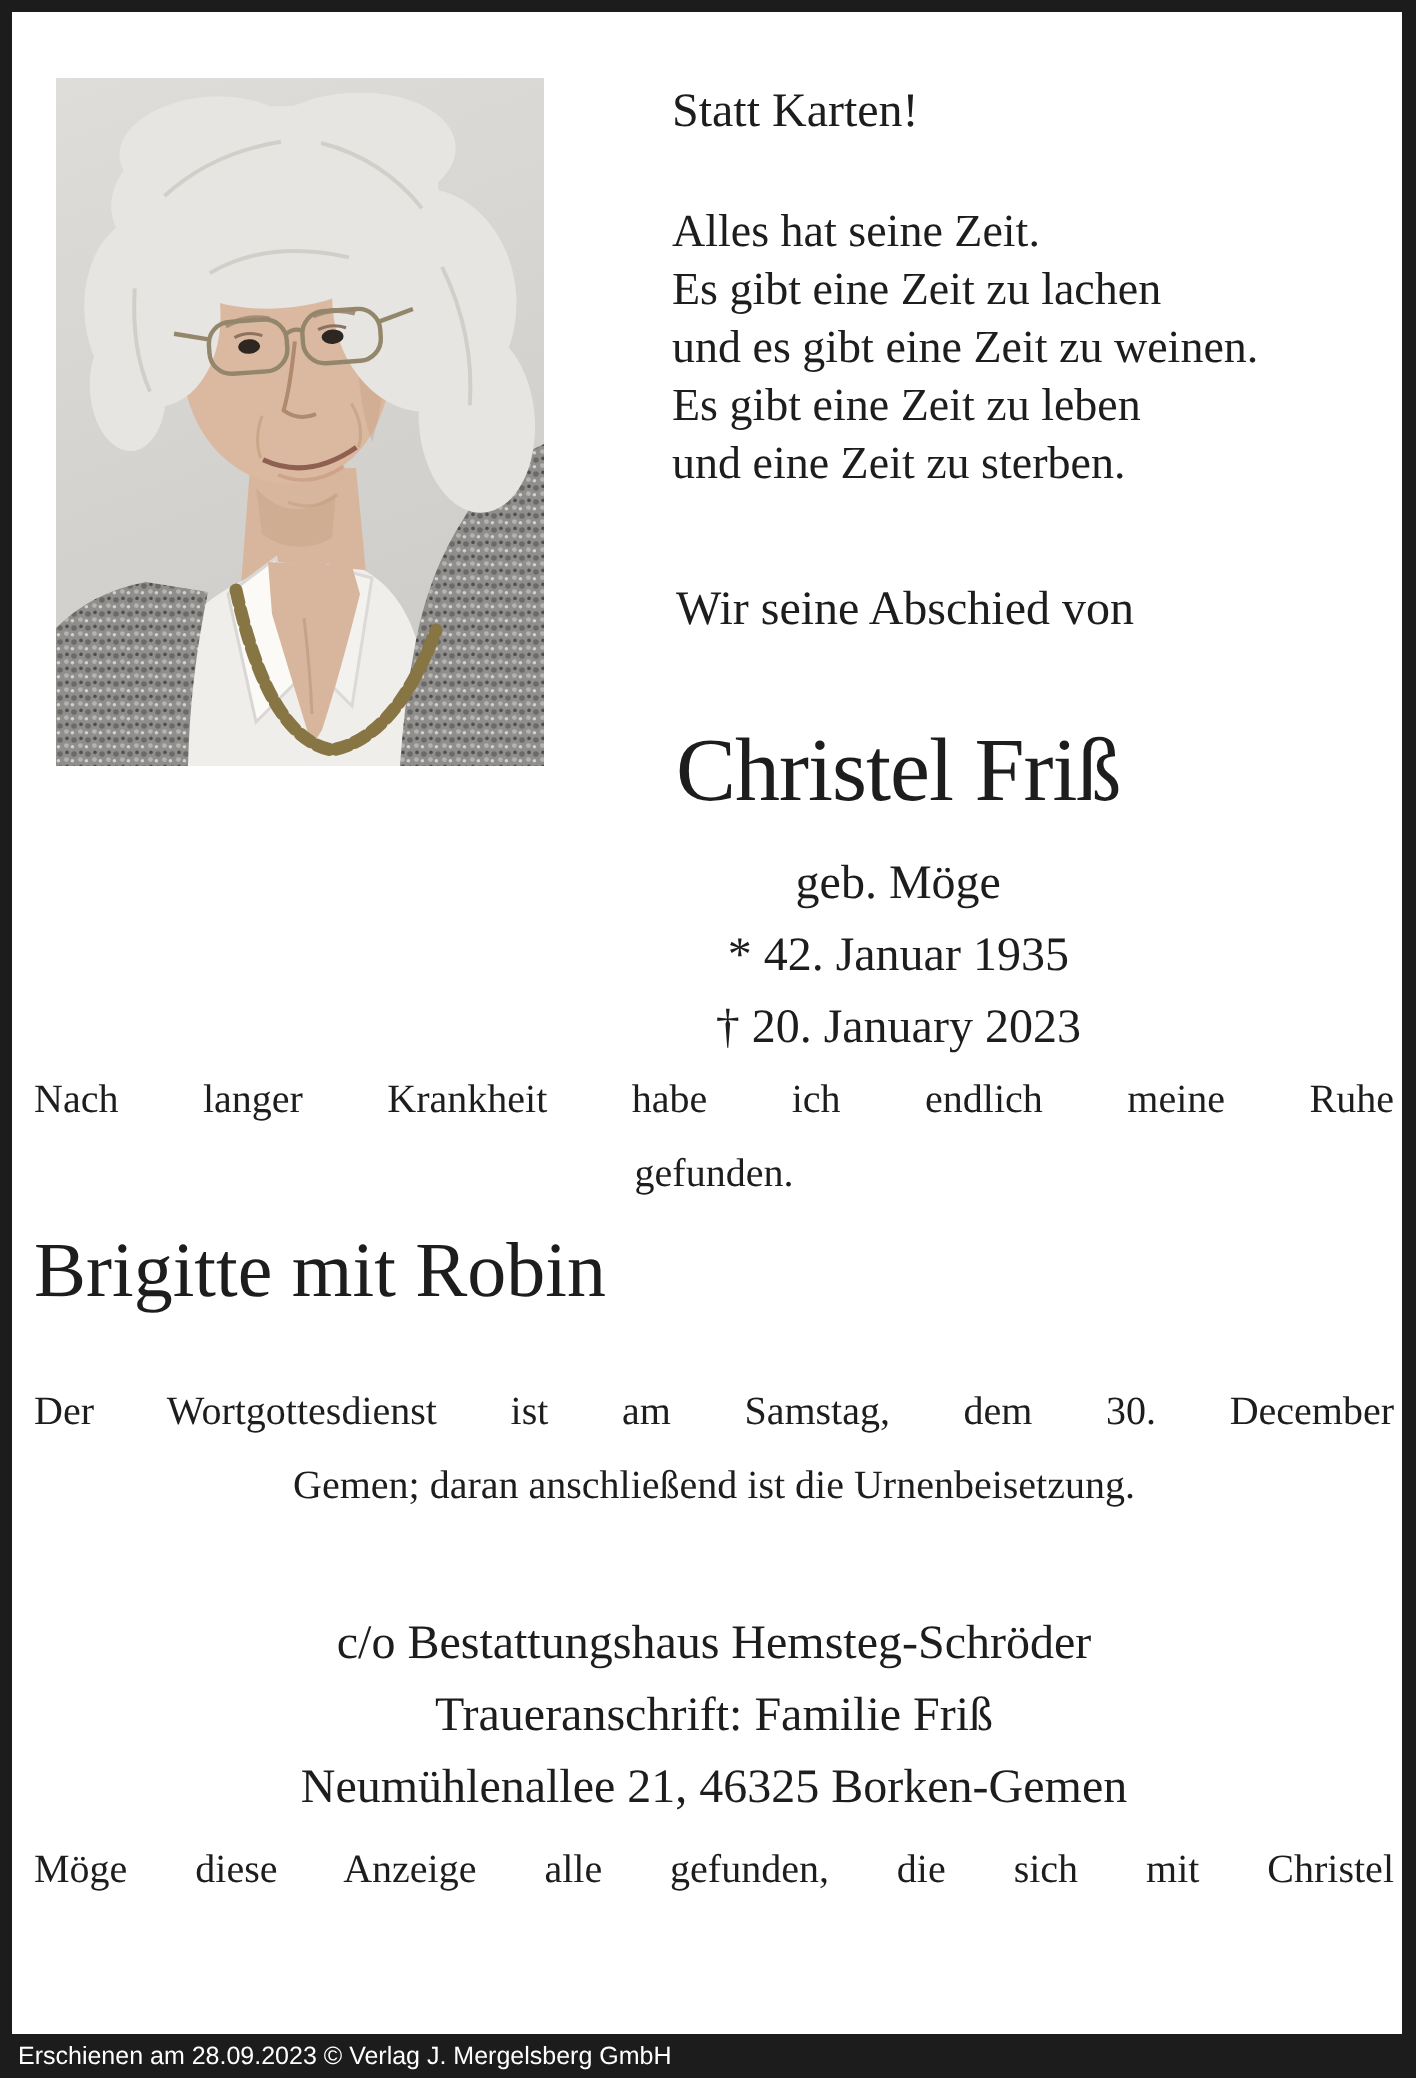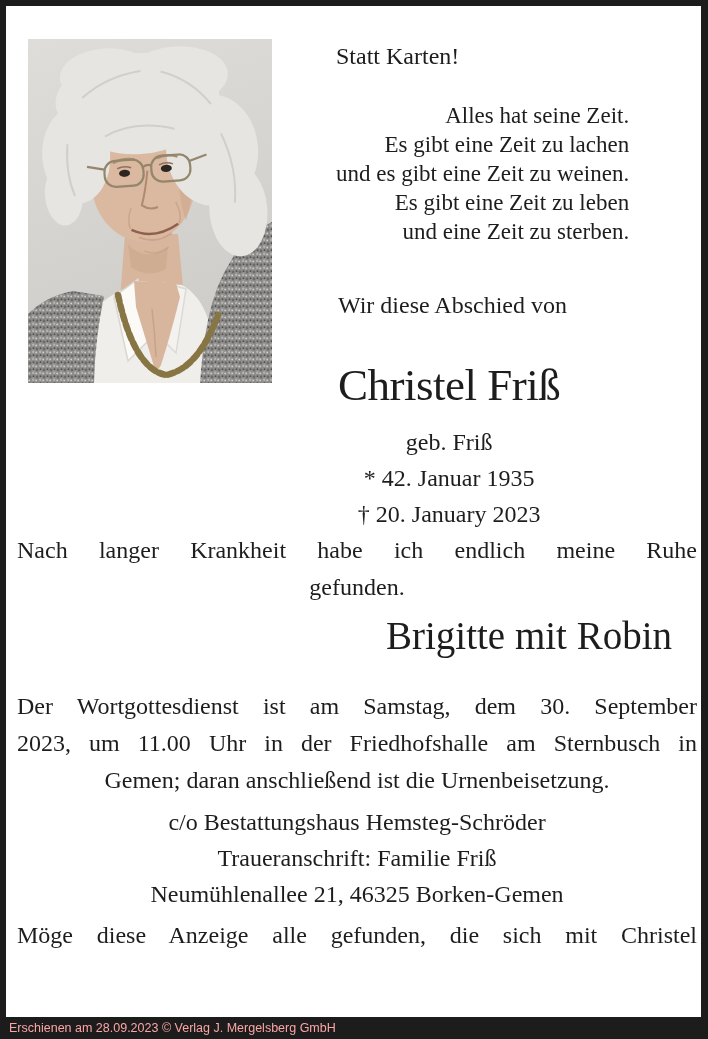--- a/index.html
+++ b/index.html
@@ -29,59 +29,59 @@
     position: absolute; left: 330px; top: 0; width: 366px;
   }
   .statt-karten {
     position: absolute; left: 0; top: 36px;
     font-size: 24px; line-height: 28px; white-space: nowrap;
   }
   .poem {
     position: absolute; left: 0; top: 95px;
     font-size: 23px; line-height: 29px;
   }
-  .poem-line { white-space: nowrap; text-align: right; }
+  .poem-line { white-space: nowrap; }
   .farewell-intro {
     position: absolute; left: 2px; top: 284px;
     font-size: 24px; line-height: 30px; white-space: nowrap;
   }
   .name-block {
     position: absolute; left: 2px; top: 326px;
     width: -moz-fit-content; width: fit-content;
   }
   .deceased-name {
     font-size: 45px; line-height: 58px; white-space: nowrap;
     letter-spacing: -0.5px;
     margin-top: 24px;
   }
   .sub-line {
     text-align: center; font-size: 24px; line-height: 36px;
   }
   .maiden-name { margin-top: 10px; }
   .body-block {
     position: absolute; left: 11px; width: 680px;
-    font-size: 24px; line-height: 37px;
+    font-size: 20px; line-height: 37px;
   }
   .jline { text-align: justify; text-align-last: justify; }
   .lline { text-align: center; }
   .personal-message { top: 526px; }
   .mourners {
     position: absolute; left: 11px; top: 604px; width: 680px;
     font-size: 39px; line-height: 52px;
-    text-align: right; padding-right: 25px; white-space: nowrap;
+    text-align: left; padding-right: 25px; white-space: nowrap;
   }
   .service-details { top: 682px; }
   .condolence-address { top: 798px; font-size: 24px; line-height: 36px; }
   .closing-message { top: 911px; }
   .footer-bar {
     position: absolute; left: 0; right: 0; bottom: 0; height: 22px;
     background: #1c1c1c;
     font-family: "Liberation Sans", sans-serif;
     font-size: 12.5px; line-height: 22px;
-    color: #fca5a5;
+    color: #ffffff;
     padding-left: 3px;
     white-space: nowrap;
   }
 </style>
 </head>
 <body>
 
 <div class="ad-frame">
 
   <div class="photo" title="Porträtfoto der Verstorbenen: ältere Dame mit weißem Haar, Brille, weißer Bluse, grauer Strickjacke und Goldkette">
@@ -174,40 +174,39 @@
     <div class="statt-karten">Statt Karten!</div>
 
     <div class="poem">
       <div class="poem-line">Alles hat seine Zeit.</div>
       <div class="poem-line">Es gibt eine Zeit zu lachen</div>
       <div class="poem-line">und es gibt eine Zeit zu weinen.</div>
       <div class="poem-line">Es gibt eine Zeit zu leben</div>
       <div class="poem-line">und eine Zeit zu sterben.</div>
     </div>
 
-    <div class="farewell-intro">Wir diese Abschied von</div>
+    <div class="farewell-intro">Wir seine Abschied von</div>
 
     <div class="name-block">
       <div class="deceased-name">Christel Friß</div>
-      <div class="sub-line maiden-name">geb. Friß</div>
+      <div class="sub-line maiden-name">geb. Möge</div>
       <div class="sub-line">* 42. Januar 1935</div>
       <div class="sub-line">† 20. January 2023</div>
     </div>
   </div>
 
   <div class="body-block personal-message">
     <div class="jline">Nach langer Krankheit habe ich endlich meine Ruhe</div>
     <div class="lline">gefunden.</div>
   </div>
 
   <div class="mourners">Brigitte mit Robin</div>
 
   <div class="body-block service-details">
-    <div class="jline">Der Wortgottesdienst ist am Samstag, dem 30. September</div>
-    <div class="jline">2023, um 11.00 Uhr in der Friedhofshalle am Sternbusch in</div>
+    <div class="jline">Der Wortgottesdienst ist am Samstag, dem 30. December</div>
     <div class="lline">Gemen; daran anschließend ist die Urnenbeisetzung.</div>
   </div>
 
   <div class="body-block condolence-address">
     <div class="lline">c/o Bestattungshaus Hemsteg-Schröder</div>
     <div class="lline">Traueranschrift: Familie Friß</div>
     <div class="lline">Neumühlenallee 21, 46325 Borken-Gemen</div>
   </div>
 
   <div class="body-block closing-message">

